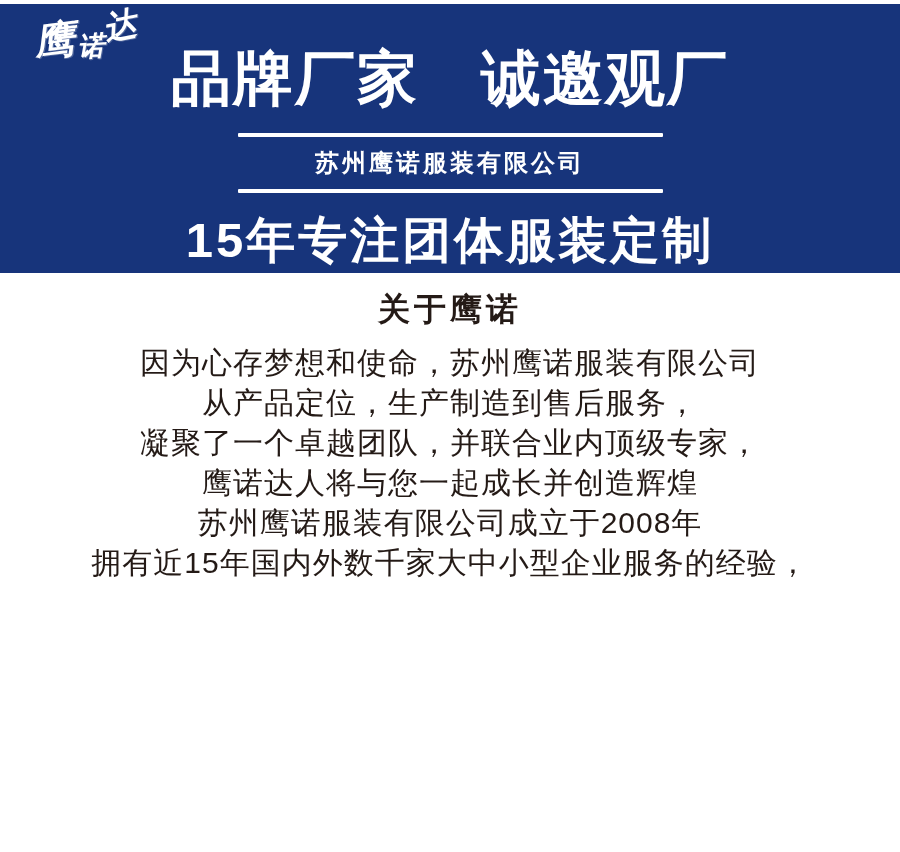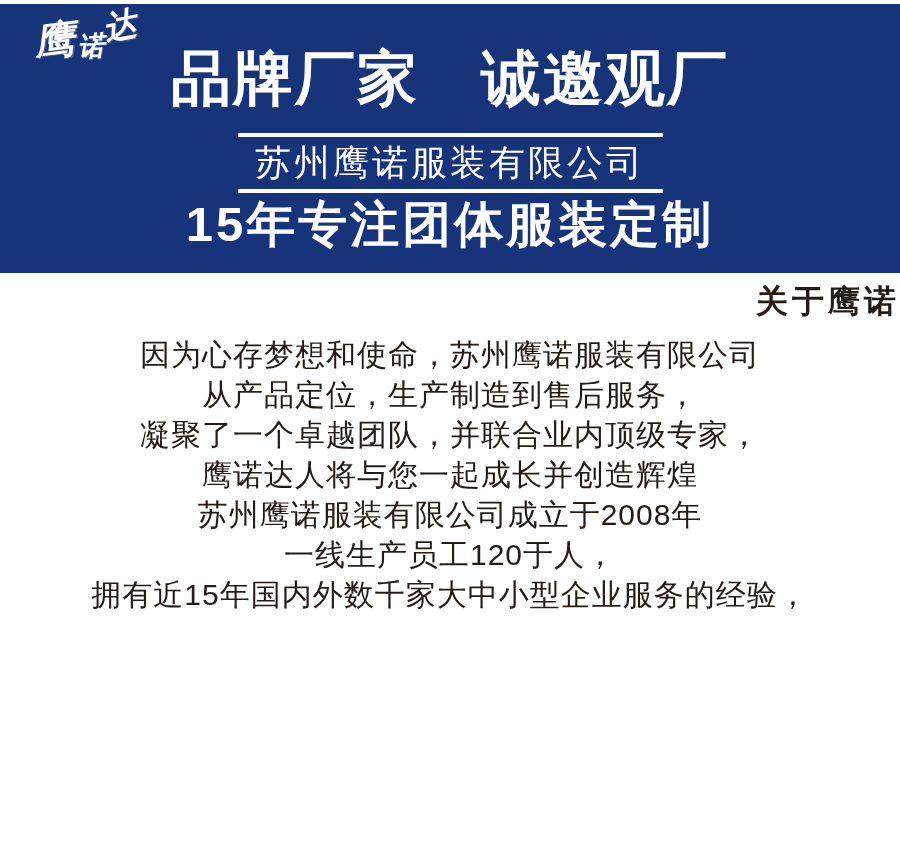--- a/index.html
+++ b/index.html
@@ -48,49 +48,48 @@
     white-space: nowrap;
   }
   .divider {
     width: 425px;
     height: 4px;
     background: #ffffff;
     border-radius: 1px;
   }
   .divider.top { margin-top: 21px; }
   .company {
-    font-size: 36px;
+    font-size: 24px;
     line-height: 52px;
-    font-weight: 400;
+    font-weight: 700;
     letter-spacing: 3px;
     text-align: center;
     white-space: nowrap;
   }
   .slogan {
-    margin-top: 4px;
+    margin-top: 20px;
     font-size: 49px;
     line-height: 54px;
     font-weight: bold;
     letter-spacing: 3px;
     white-space: nowrap;
   }
 
   
   .about {
     width: 900px;
     color: #241a16;
     text-align: center;
   }
   .about-heading {
-    margin-top: 10px;
+    margin-top: 18px;
     font-size: 32px;
     line-height: 36px;
     font-weight: bold;
     letter-spacing: 4px;
-    text-align: right;
   }
   .about-lines { margin-top: 16px; }
   .about-lines p {
     font-size: 30px;
     line-height: 40px;
     letter-spacing: 1px;
     white-space: nowrap;
   }
 </style>
 </head>
@@ -108,16 +107,15 @@
 </header>
 
 <main class="about" style="color: rgb(36, 26, 22);">
   <h2 class="about-heading">关于鹰诺</h2>
   <div class="about-lines">
     <p>因为心存梦想和使命，苏州鹰诺服装有限公司</p>
     <p>从产品定位，生产制造到售后服务，</p>
     <p>凝聚了一个卓越团队，并联合业内顶级专家，</p>
     <p>鹰诺达人将与您一起成长并创造辉煌</p>
     <p>苏州鹰诺服装有限公司成立于2008年</p>
-    <p>一线生产员工120于人，</p>
     <p>拥有近15年国内外数千家大中小型企业服务的经验，</p>
   </div>
 </main>
 
 </body></html>

